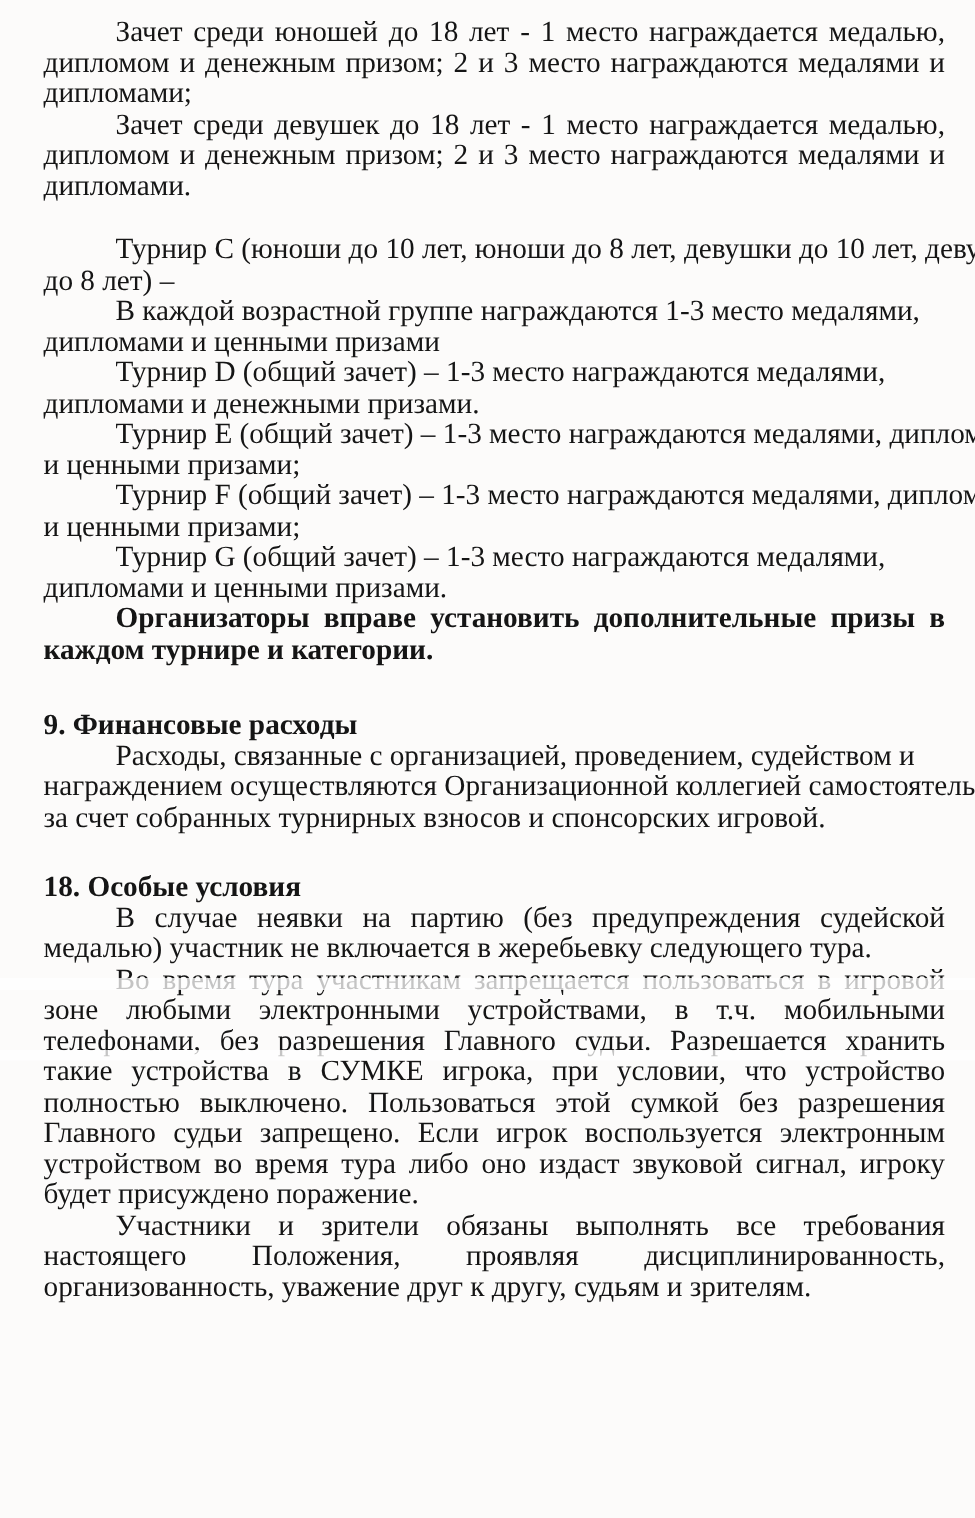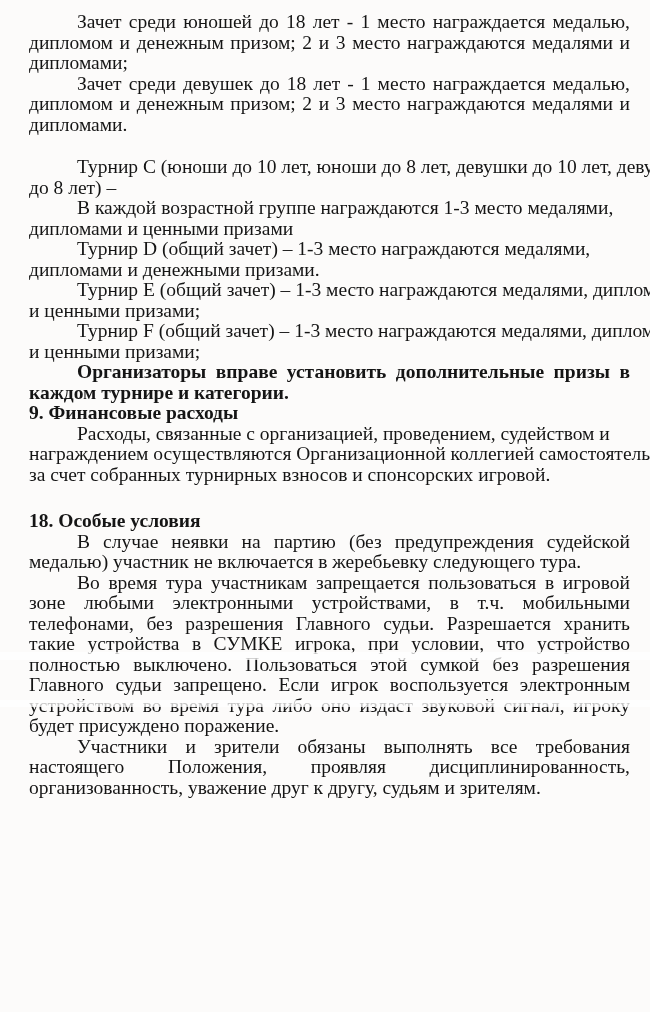--- a/index.html
+++ b/index.html
@@ -30,21 +30,21 @@
   }
   .justify { text-align: justify; }
   .pre { white-space: pre; }
   .bold { font-weight: 700; font-family: Liberation Serif, serif; }
   .heading {
     margin: 0;
     font-weight: 700;
     text-indent: 0;
   }
   .gap-a { margin-top: 22px; }
-  .gap-b { }
+  .gap-b { margin-top: 30px; }
   .gap-c { margin-top: 26px; }
   .band {
     position: absolute;
     left: 0;
     width: 650px;
     background: rgba(255,255,255,0.75);
     pointer-events: none;
   }
   .band-1 { top: 652px; height: 8px; }
   .band-2 { top: 700px; height: 7px; }
@@ -66,20 +66,22 @@
 
   <p class="para pre">Турнир D (общий зачет) – 1-3 место награждаются медалями,
 дипломами и денежными призами.</p>
 
   <p class="para pre">Турнир E (общий зачет) – 1-3 место награждаются медалями, дипломами
 и ценными призами;</p>
 
   <p class="para pre">Турнир F (общий зачет) – 1-3 место награждаются медалями, дипломами
 и ценными призами;</p>
 
+  <p class="para pre">Турнир G (общий зачет) – 1-3 место награждаются медалями,
+дипломами и ценными призами.</p>
 
   <p class="para justify bold">Организаторы вправе установить дополнительные призы в каждом турнире и категории.</p>
 
   <p class="heading gap-b">9. Финансовые расходы</p>
 
   <p class="para pre">Расходы, связанные с организацией, проведением, судейством и
 награждением осуществляются Организационной коллегией самостоятельно
 за счет собранных турнирных взносов и спонсорских игровой.</p>
 
 

